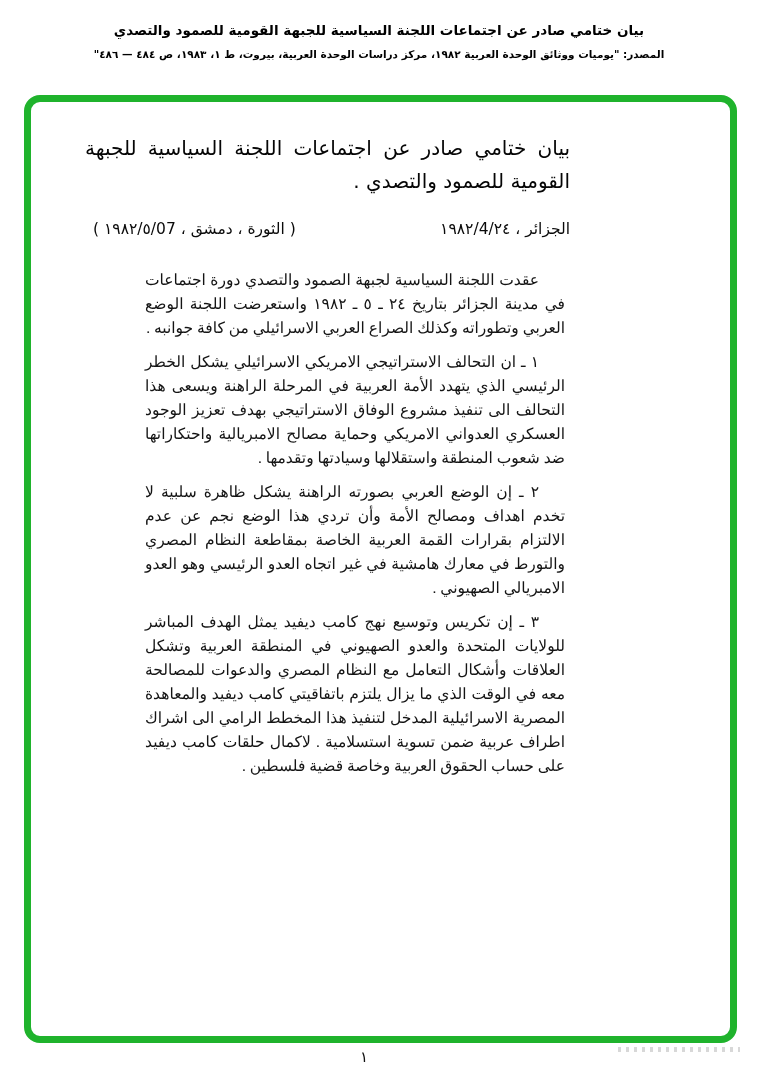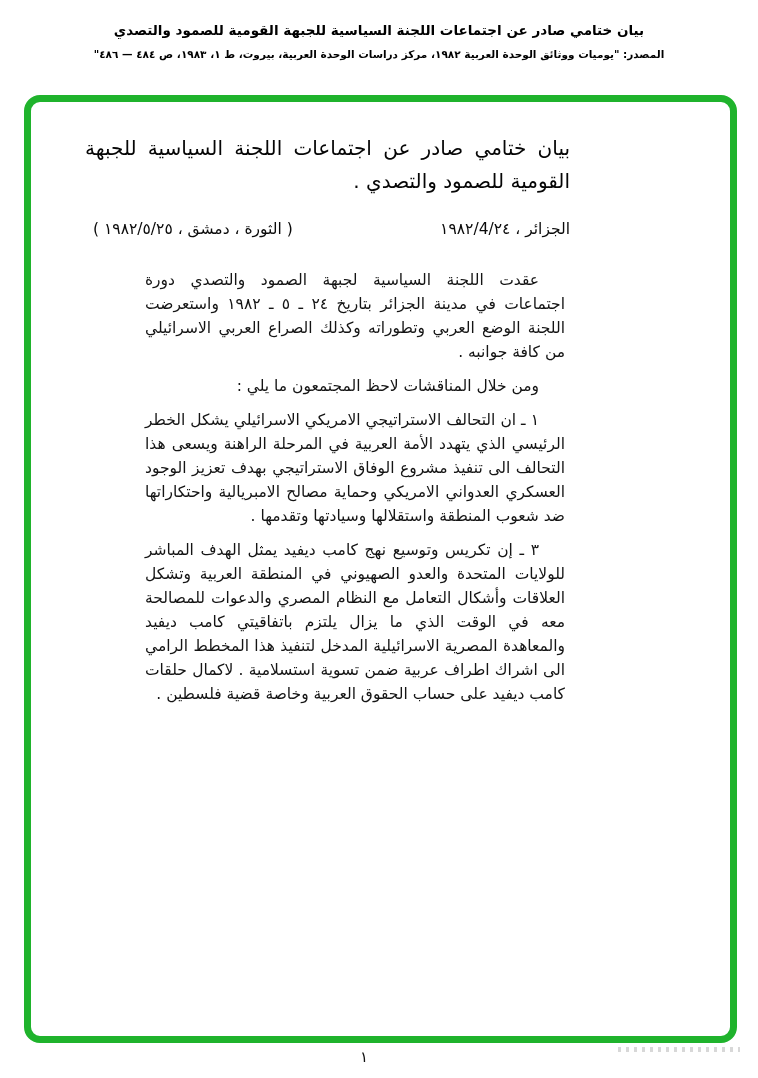--- a/index.html
+++ b/index.html
@@ -75,20 +75,21 @@
   }
   .dateline .date-right { padding-left: 10px; }
   .dateline .date-left  { }
 
   .doc-body {
     margin: 30px 5px 0 60px; 
     font-size: 15.5px;
     line-height: 24px;
     text-align: justify;
     color: #141414;
+    font-family: Liberation Serif, serif;
   }
   .doc-body p {
     margin: 0;
     text-indent: 26px; 
   }
   .doc-body p + p { margin-top: 2px; }
   .doc-body p.spaced { margin-top: 10px; }
 
   
   .page-number {
@@ -123,27 +124,27 @@
   <div class="hdr-source">المصدر:  "يوميات ووثائق الوحدة العربية ١٩٨٢، مركز دراسات الوحدة العربية، بيروت، ط ١، ١٩٨٣، ص ٤٨٤ — ٤٨٦"</div>
 </div>
 
 <div class="doc-frame">
   <div class="doc-inner">
 
     <div class="doc-title">بيان ختامي صادر عن اجتماعات اللجنة السياسية للجبهة القومية للصمود والتصدي .</div>
 
     <div class="dateline">
       <span class="date-right">الجزائر ،  ١٩٨٢/4/٢٤</span>
-      <span class="date-left">( الثورة ،  دمشق ،  ١٩٨٢/٥/٢٥ )</span>
+      <span class="date-left">( الثورة ،  دمشق ،  ١٩٨٢/٥/07 )</span>
     </div>
 
     <div class="doc-body">
       <p>عقدت اللجنة السياسية لجبهة الصمود والتصدي دورة اجتماعات في مدينة الجزائر بتاريخ ٢٤ ـ ٥ ـ ١٩٨٢ واستعرضت اللجنة الوضع العربي وتطوراته وكذلك الصراع العربي الاسرائيلي من كافة جوانبه .</p>
-      <p class="spaced">ومن خلال المناقشات لاحظ المجتمعون ما يلي :</p>
       <p class="spaced">١ ـ ان التحالف الاستراتيجي الامريكي الاسرائيلي يشكل الخطر الرئيسي الذي يتهدد الأمة العربية في المرحلة الراهنة ويسعى هذا التحالف الى تنفيذ مشروع الوفاق الاستراتيجي بهدف تعزيز الوجود العسكري العدواني الامريكي وحماية مصالح الامبريالية واحتكاراتها ضد شعوب المنطقة واستقلالها وسيادتها وتقدمها .</p>
+      <p class="spaced">٢ ـ إن الوضع العربي بصورته الراهنة يشكل ظاهرة سلبية لا تخدم اهداف ومصالح الأمة وأن تردي هذا الوضع نجم عن عدم الالتزام بقرارات القمة العربية الخاصة بمقاطعة النظام المصري والتورط في معارك هامشية في غير اتجاه العدو الرئيسي وهو العدو الامبريالي الصهيوني .</p>
       <p class="spaced">٣ ـ إن تكريس وتوسيع نهج كامب ديفيد يمثل الهدف المباشر للولايات المتحدة والعدو الصهيوني في المنطقة العربية وتشكل العلاقات وأشكال التعامل مع النظام المصري والدعوات للمصالحة معه في الوقت الذي ما يزال يلتزم باتفاقيتي كامب ديفيد والمعاهدة المصرية الاسرائيلية المدخل لتنفيذ هذا المخطط الرامي الى اشراك اطراف عربية ضمن تسوية استسلامية . لاكمال حلقات كامب ديفيد على حساب الحقوق العربية وخاصة قضية فلسطين .</p>
     </div>
 
   </div>
 </div>
 
 <div class="page-number">١</div>
 
 <div class="scan-artifact"></div>
 

